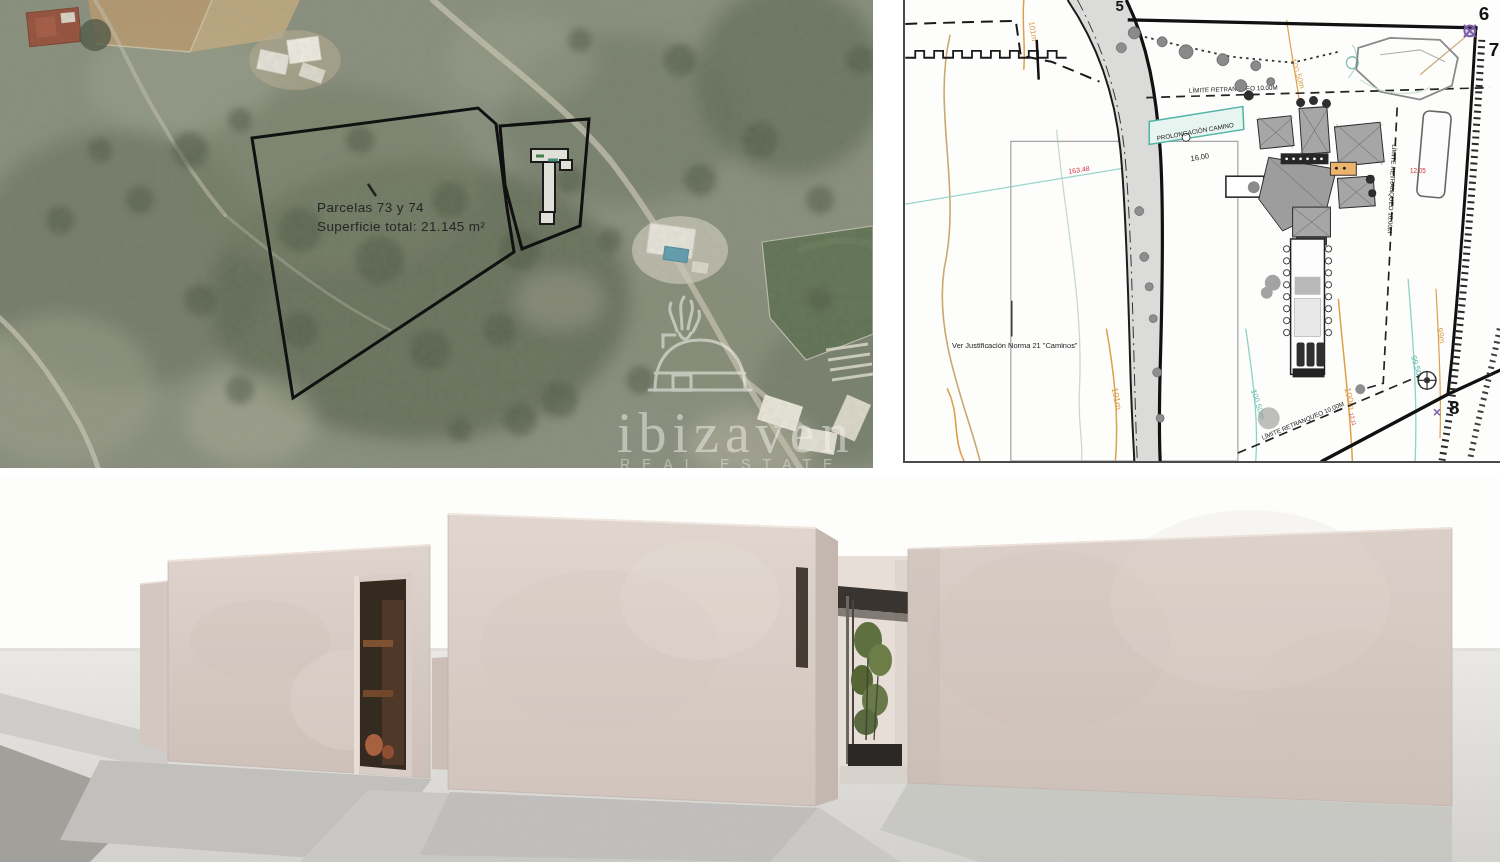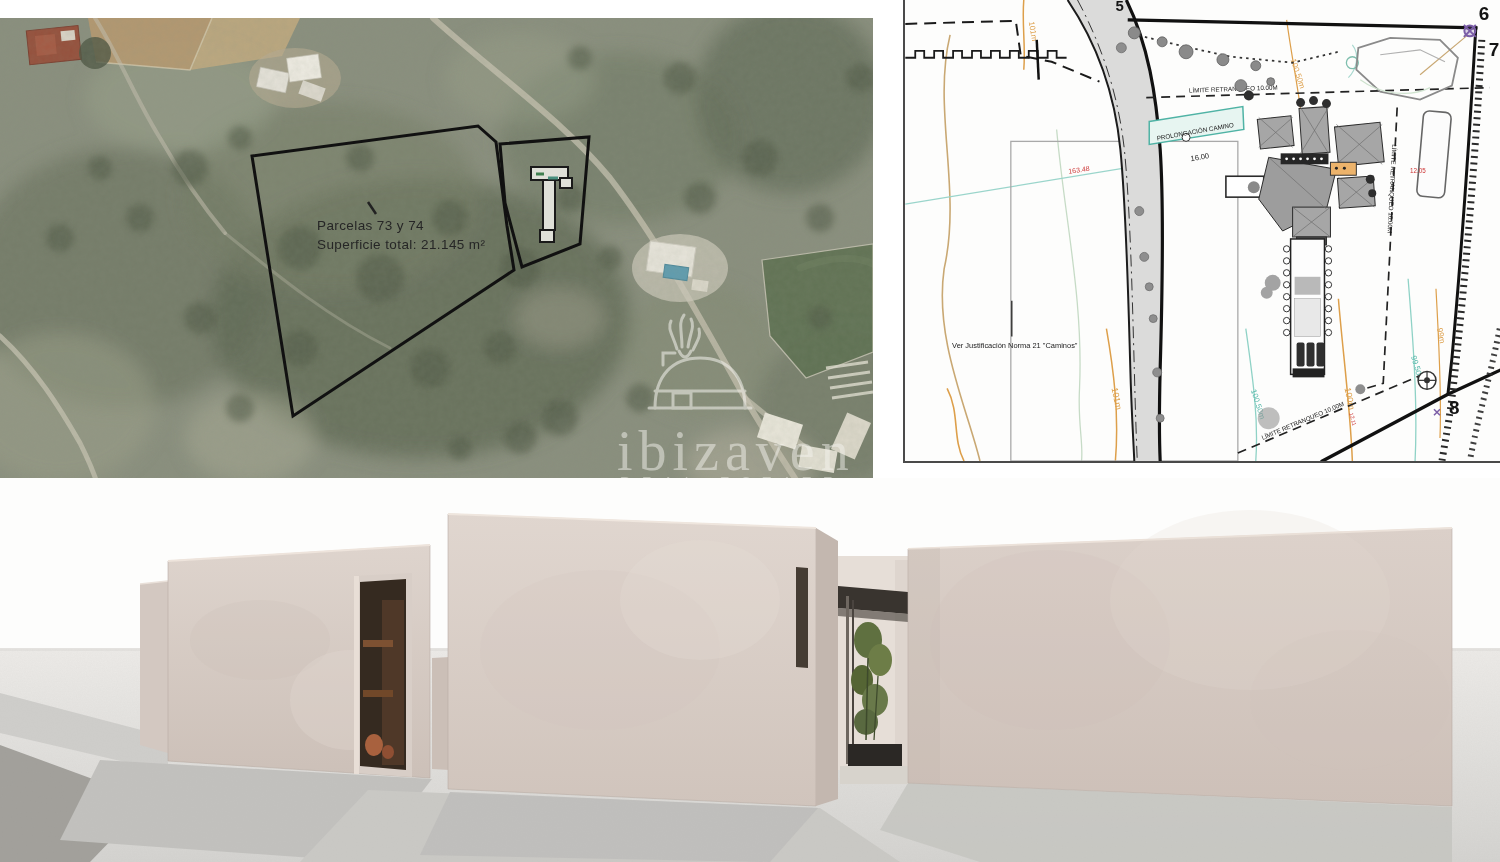--- a/index.html
+++ b/index.html
@@ -1,18 +1,18 @@
 <!DOCTYPE html>
 <html><head>
 <meta charset="utf-8">
 <style>
   html,body{margin:0;padding:0;background:#ffffff;}
   .canvas{position:relative;width:1500px;height:862px;background:#ffffff;overflow:hidden;
           font-family:"Liberation Sans",sans-serif;}
-  .sat-panel{position:absolute;left:0;top:18px;width:873px;height:468px;overflow:hidden;background:#8a8f7e;}
+  .sat-panel{position:absolute;left:0;top:0;width:873px;height:468px;overflow:hidden;background:#8a8f7e;}
   .plan-panel{position:absolute;left:903px;top:0;width:597px;height:463px;background:#fdfdfc;
               border-left:2px solid #4a4a4a;border-bottom:2px solid #4a4a4a;box-sizing:border-box;overflow:hidden;}
   .render-panel{position:absolute;left:0;top:478px;width:1500px;height:384px;background:#fdfdfc;overflow:hidden;}
   svg{display:block;}
   
   .parcel-label{font:13.5px "Liberation Sans",sans-serif;fill:#262626;letter-spacing:.4px;}
   .wm-brand{font:56px "Liberation Serif",serif;fill:#f3f2ed;opacity:.5;letter-spacing:6px;}
   .wm-tag{font:14px "Liberation Sans",sans-serif;fill:#f3f2ed;opacity:.45;letter-spacing:12px;}
   
   .pl{font-family:"Liberation Sans",sans-serif;fill:#1b1b1b;}

